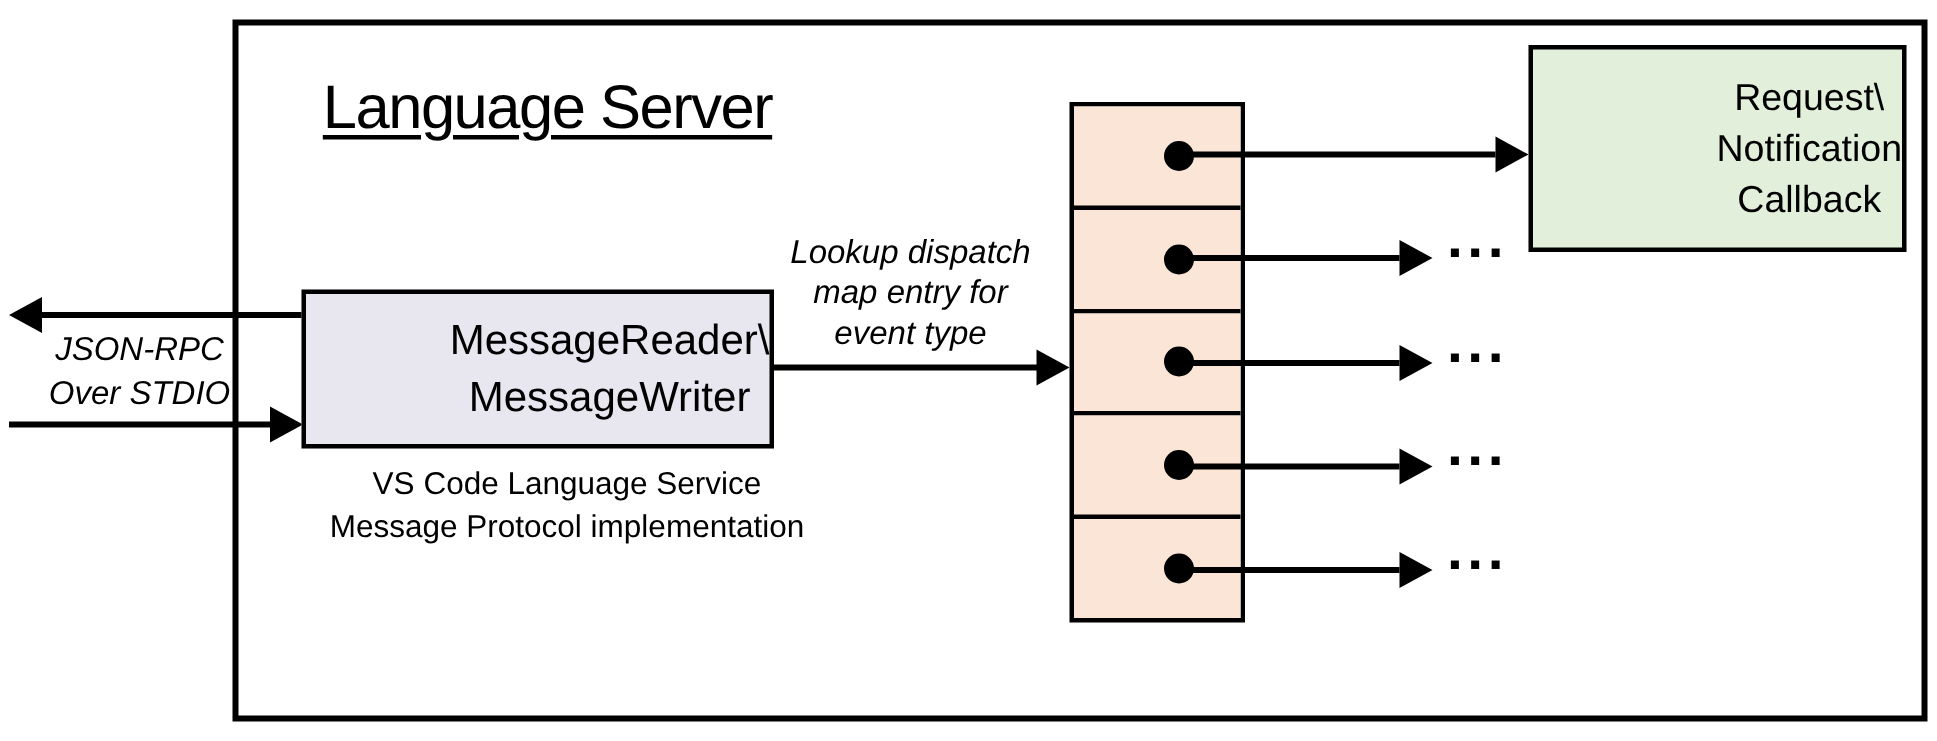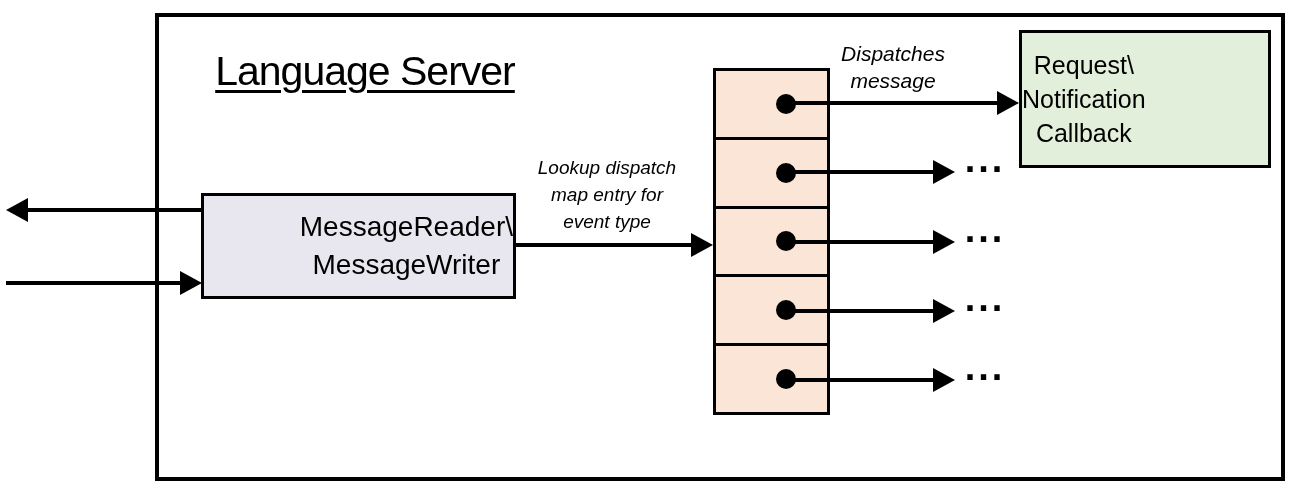--- a/index.html
+++ b/index.html
@@ -21,64 +21,68 @@
 
   .line{position:absolute;height:4px;background:var(--ink);}
   .head{position:absolute;width:0;height:0;border-top:12px solid transparent;border-bottom:12px solid transparent;}
   .head-right{border-left:22px solid var(--ink);}
   .head-left{border-right:22px solid var(--ink);}
 
   .lbl{position:absolute;text-align:center;white-space:pre-line;}
   .italic{font-style:italic;}
 
   .io-label{left:13px;top:218px;width:160px;font-size:22px;line-height:29px;}
-  .lookup-label{left:518px;top:154px;width:178px;font-size:19px;line-height:27px;}
+  .lookup-label{left:518px;top:154px;width:178px;font-size:22px;line-height:27px;}
   .dispatches-label{left:828px;top:40px;width:130px;font-size:21px;line-height:27px;}
 
   .message-box{position:absolute;left:201px;top:193px;width:315px;height:106px;
                background:var(--fill-message);border:3px solid var(--ink);
                display:flex;align-items:center;justify-content:flex-end;text-align:center;
                font-size:28px;line-height:38px;white-space:pre-line;}
   .message-caption{left:213px;top:308px;width:330px;font-size:21px;line-height:29px;}
 
   .dispatch-map{position:absolute;left:713px;top:68px;width:117px;height:347px;
                 border:3px solid var(--ink);display:flex;flex-direction:column;}
   .map-cell{flex:1;background:var(--fill-cell);position:relative;border-bottom:3px solid var(--ink);}
   .map-cell:last-child{border-bottom:none;}
   .dot{position:absolute;left:60px;top:50%;transform:translateY(-50%);
        width:20px;height:20px;border-radius:50%;background:var(--ink);}
   .map-caption{left:652px;top:423px;width:240px;font-size:21px;line-height:26px;}
 
   .callback-box{position:absolute;left:1019px;top:30px;width:252px;height:138px;
                 background:var(--fill-callback);border:3px solid var(--ink);
-                display:flex;align-items:center;justify-content:flex-start;text-align:center;
+                display:flex;align-items:center;justify-content:flex-end;text-align:center;
                 font-size:25px;line-height:34px;white-space:pre-line;}
   .callbacks-note{left:1008px;top:190px;width:276px;font-size:21px;line-height:29px;}
 
   .ellipsis{position:absolute;left:960px;width:50px;text-align:center;
             font-size:38px;line-height:34px;font-weight:bold;letter-spacing:3px;}
 </style>
 </head>
 <body>
 
 <div class="stage">
 
   <div class="outer-box"></div>
 
   <div class="title">Language Server</div>
 
   <div class="line" style="left:20px;top:208px;width:182px;"></div>
   <div class="head head-left" style="left:6px;top:198px;"></div>
+  <div class="lbl italic io-label">JSON-RPC
+Over STDIO</div>
   <div class="line" style="left:6px;top:281px;width:174px;"></div>
   <div class="head head-right" style="left:180px;top:271px;"></div>
 
   <div class="message-box">
     <span>MessageReader\
 MessageWriter</span>
   </div>
+  <div class="lbl message-caption">VS Code Language Service
+Message Protocol implementation</div>
 
   <div class="lbl italic lookup-label">Lookup dispatch
 map entry for
 event type</div>
   <div class="line" style="left:516px;top:243px;width:177px;"></div>
   <div class="head head-right" style="left:691px;top:233px;"></div>
 
   <div class="dispatch-map">
     <div class="map-cell">
         <span class="dot"></span>
@@ -90,22 +94,20 @@
         <span class="dot"></span>
       </div>
     <div class="map-cell">
         <span class="dot"></span>
       </div>
     <div class="map-cell">
         <span class="dot"></span>
       </div>
   </div>
 
-  <div class="lbl italic dispatches-label">Dispatches
-message</div>
 
   <div class="line" style="left:786px;top:101px;width:211px;"></div>
   <div class="head head-right" style="left:997px;top:91px;"></div>
 
   <div class="line" style="left:786px;top:170px;width:147px;"></div>
   <div class="head head-right" style="left:933px;top:160px;"></div>
   <div class="ellipsis" style="top:142px;">...</div>
 
   <div class="line" style="left:786px;top:240px;width:147px;"></div>
   <div class="head head-right" style="left:933px;top:230px;"></div>

